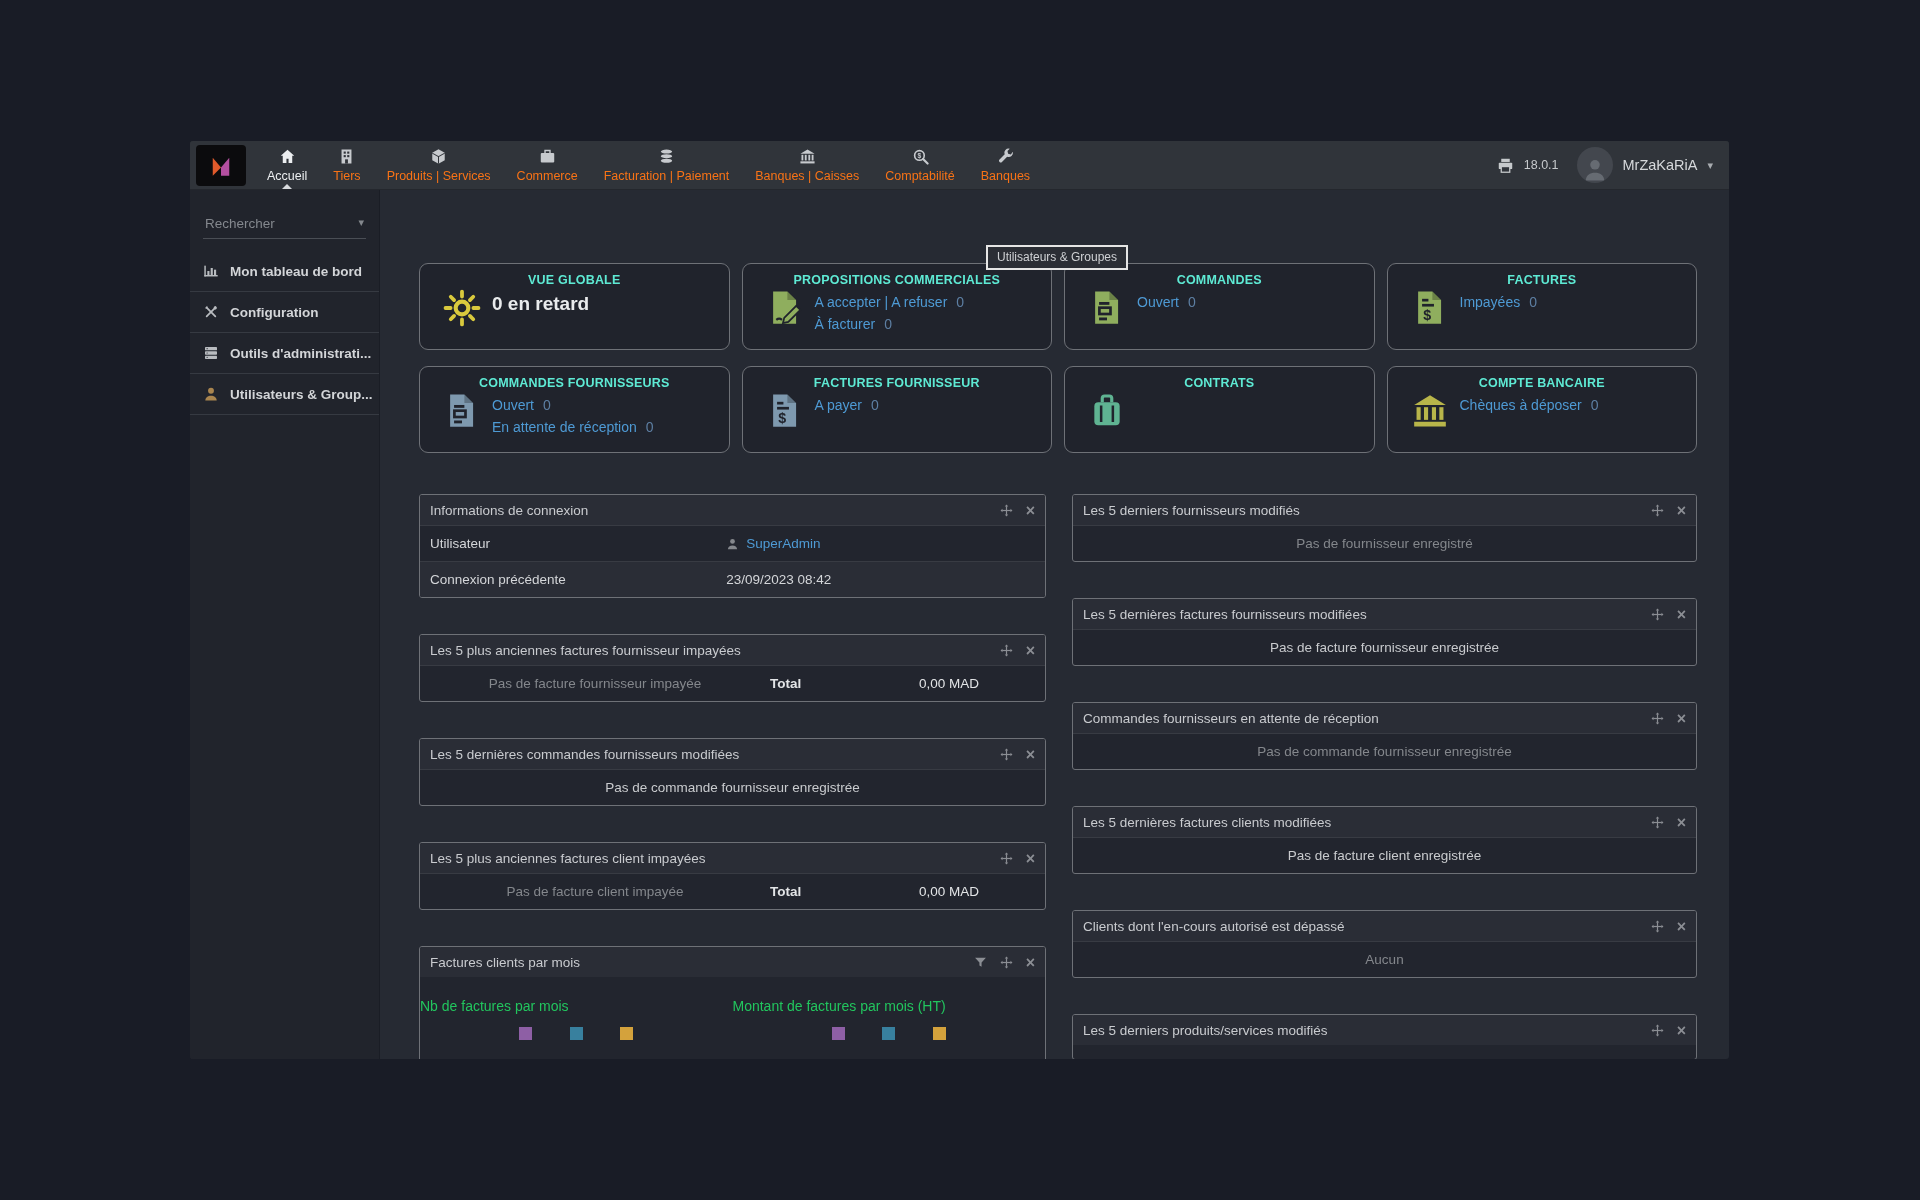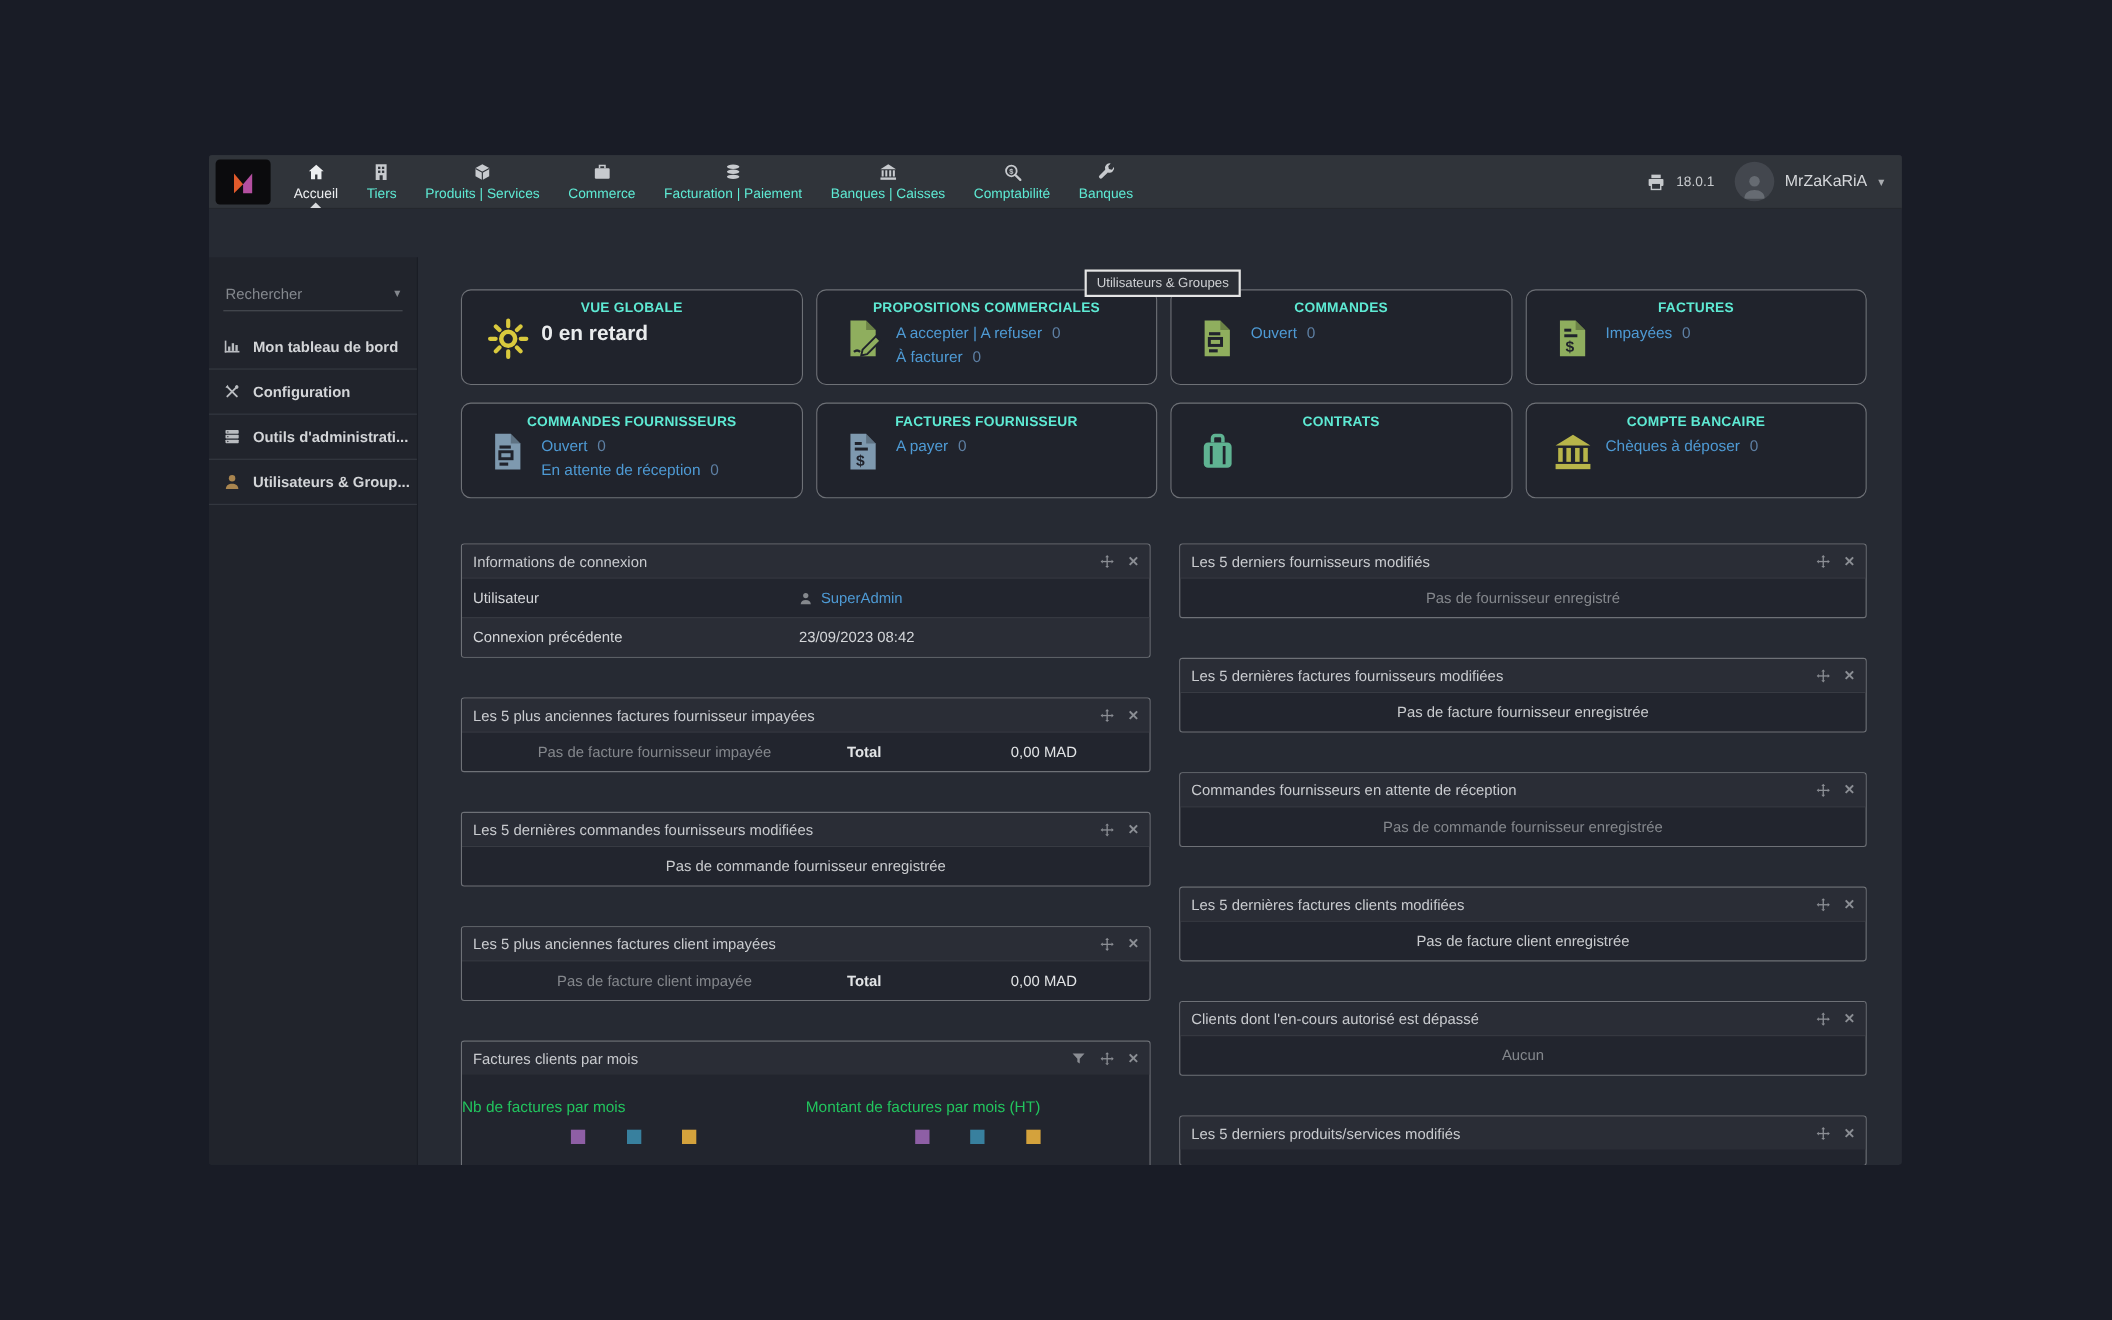--- a/index.html
+++ b/index.html
@@ -6,35 +6,35 @@
   html,body { width:1920px; height:1200px; }
   body { background:#191c26; font-family:"Liberation Sans", sans-serif; position:relative; overflow:hidden; }
   svg.ic { fill:currentColor; display:block; }
 
   .window { position:absolute; left:190px; top:141px; width:1539px; height:918px; background:#262a33; border-radius:3px; overflow:hidden; }
 
   
   .navbar { position:absolute; left:0; top:0; right:0; height:49px; background:#30343a; border-bottom:1px solid #24272d; display:flex; align-items:stretch; z-index:10; }
   .logo { width:50px; height:41px; margin:4px 0 0 6px; background:#0b0b0d; border-radius:4px; display:flex; align-items:center; justify-content:center; flex:none; }
   .nav-items { display:flex; margin-left:8px; }
-  .nav-item { position:relative; padding:7px 13px 0; display:flex; flex-direction:column; align-items:center; gap:4px; color:#5eead4; font-size:12.5px; cursor:pointer; white-space:nowrap; }
+  .nav-item { position:relative; padding:7px 13px 0; display:flex; flex-direction:column; align-items:center; gap:4px; color:#f97316; font-size:12.5px; cursor:pointer; white-space:nowrap; }
   .nav-item .ic { width:17px; height:17px; color:#c7cace; }
   .nav-item.active { color:#eceef0; }
   .nav-item.active .ic { color:#eceef0; }
   .nav-item.active::after { content:""; position:absolute; bottom:0; left:50%; transform:translateX(-50%); width:0; height:0; border-left:5px solid transparent; border-right:5px solid transparent; border-bottom:5px solid #d8dadd; }
   .nav-right { margin-left:auto; display:flex; align-items:center; gap:10px; padding-right:16px; color:#c6c9cc; }
   .printer { width:17px; height:17px; color:#c6c9cc; cursor:pointer; }
   .version { font-size:12.5px; color:#c6c9cc; }
   .avatar { width:36px; height:36px; border-radius:50%; background:#43474e; overflow:hidden; margin-left:8px; cursor:pointer; flex:none; display:flex; align-items:flex-end; justify-content:center; }
   .avatar .ic { width:26px; height:26px; color:#666b72; }
   .username { font-size:14.5px; color:#d6d8db; cursor:pointer; }
   .chev { color:#a9acb0; font-size:11px; cursor:pointer; }
 
   
-  .sidebar { position:absolute; left:0; top:49px; width:190px; bottom:0; background:#21242c; border-right:1px solid #1a1d25;margin-top:44px; }
+  .sidebar { position:absolute; left:0; top:49px; width:190px; bottom:0; background:#21242c; border-right:1px solid #1a1d25; }
   .search-wrap { margin:23px 13px 12px 13px; position:relative; border-bottom:1px solid #4a4e55; }
   .search-input { width:100%; background:transparent; border:none; outline:none; color:#c8cacd; font-size:13.5px; padding:3px 18px 7px 2px; font-family:"Liberation Sans", sans-serif; }
   .search-input::placeholder { color:#84888e; }
   .search-caret { position:absolute; right:2px; top:3px; color:#84888e; font-size:11px; cursor:pointer; }
   .side-item { display:flex; align-items:center; gap:11px; padding:12px 8px 12px 13px; border-bottom:1px solid #363a42; color:#d3d5d8; font-weight:bold; font-size:13.5px; cursor:pointer; white-space:nowrap; overflow:hidden; }
   .side-item .ic { width:16px; height:16px; color:#b9bcc0; flex:none; }
   .side-item.users .ic { color:#a9854f; }
 
   
   .main { position:absolute; left:190px; top:49px; right:0; bottom:0; overflow:hidden; }

